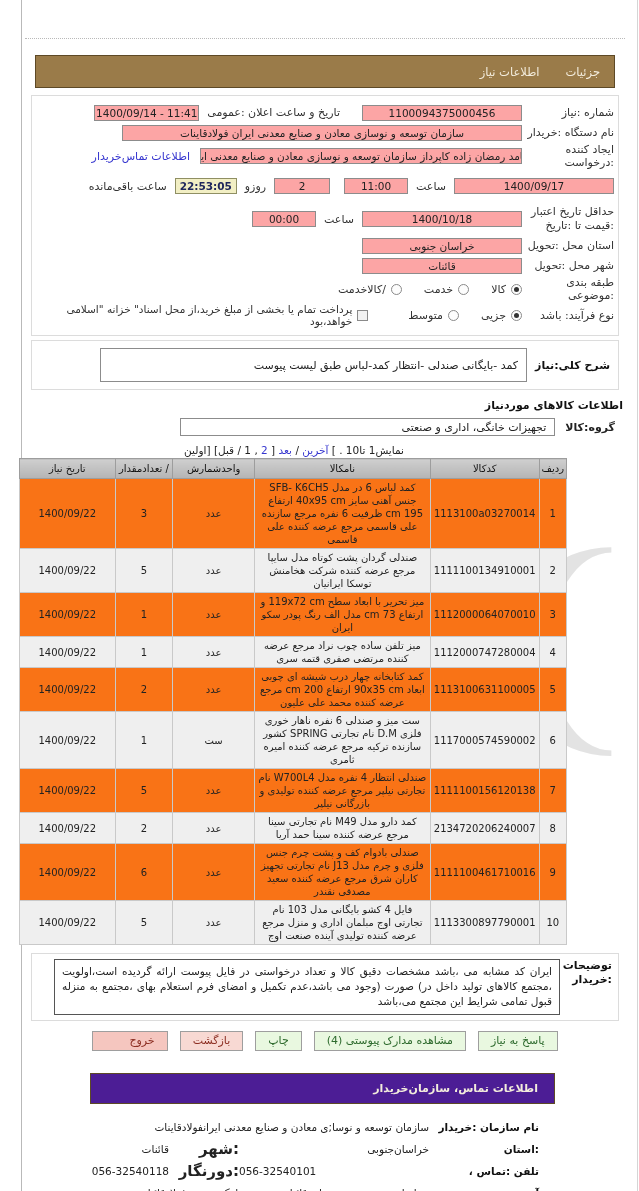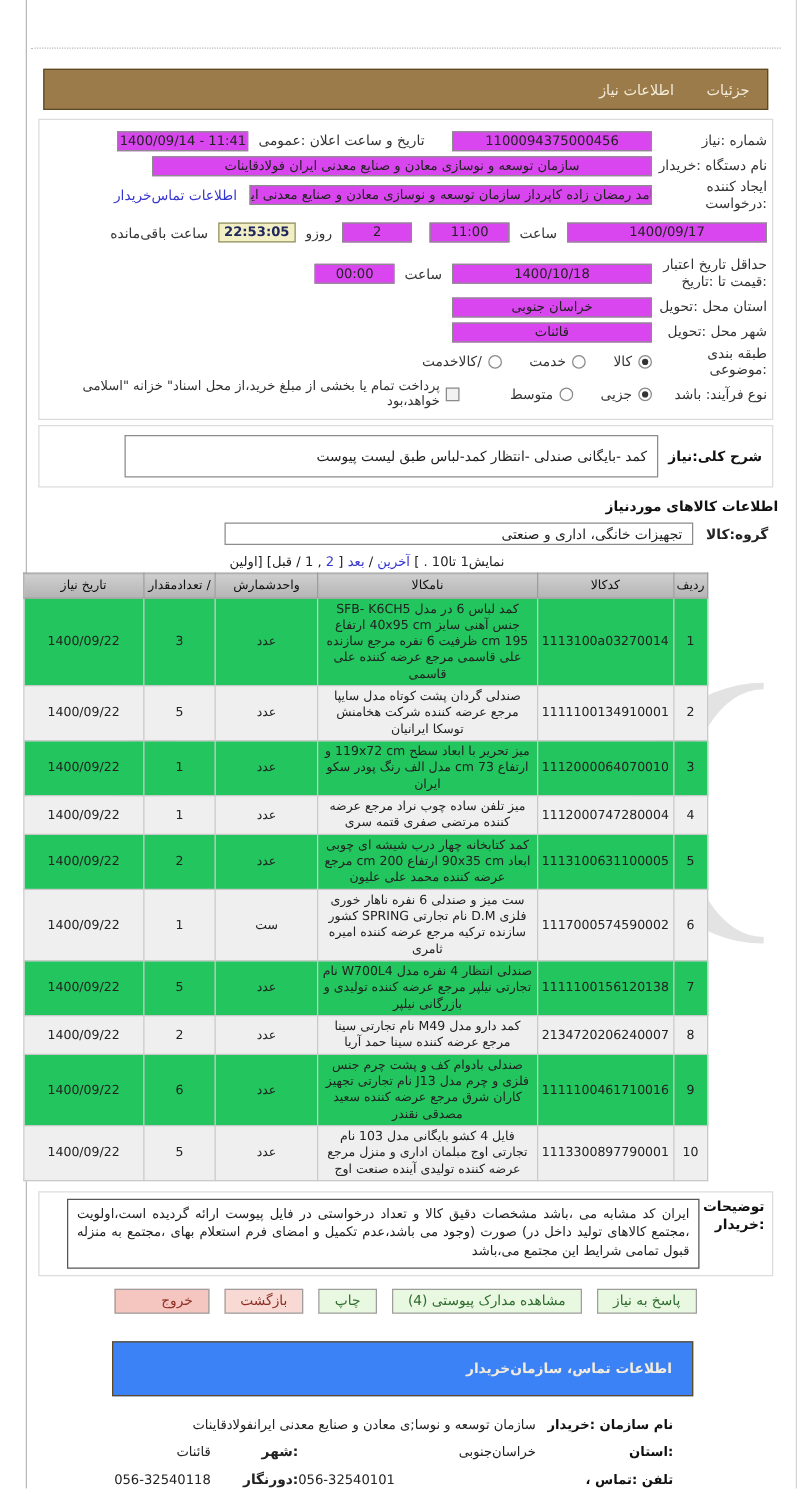--- a/index.html
+++ b/index.html
@@ -20,21 +20,21 @@
   .watermark { position:absolute; font-size:230px; color:#e3e3e3; z-index:0; line-height:1; font-weight:bold; }
   .wm-left  { left:-18px; top:470px; }
   .wm-right { right:-16px; top:530px; }
 
   .section-box { border:1px solid #dcdcdc; background:#fff; position:relative; z-index:1; }
   .form-box { margin:7px 6px 0 6px; padding:6px 4px 8px 4px; }
 
   .frow { display:flex; align-items:center; min-height:19px; margin-top:1px; }
   .flabel { width:92px; flex:0 0 92px; color:#333; padding-left:4px; }
   .flabel.two { line-height:1.25; }
-  .fieldbox { background:#d946ef; border:1px solid #8c8c8c; height:16px; display:flex; align-items:center;
+  .fieldbox { background:#fca5a5; border:1px solid #8c8c8c; height:16px; display:flex; align-items:center;
               justify-content:center; font-size:10.5px; padding:0 3px; overflow:hidden; white-space:nowrap; }
   .w160 { width:160px; } .w400 { width:400px; } .w355 { width:322px; } .w105 { width:105px; }
   .w64 { width:64px; } .w56 { width:56px; } .w62 { width:62px; }
   .ltr { direction:ltr; unicode-bidi:embed; }
   .lbl-mid { margin:0 8px; color:#333; }
   .countdown { background:#f2efc4; border:1px solid #8f8f63; color:#20285c; font-weight:bold; }
   .link { color:#3535cf; cursor:pointer; margin-right:10px; white-space:nowrap; }
 
   .radio { width:11px; height:11px; border:1px solid #8a8a8a; border-radius:50%; background:#fdfdfd;
            display:inline-block; flex:0 0 11px; }
@@ -58,46 +58,46 @@
   .group-field { border:1px solid #8c8c8c; height:18px; width:375px; display:flex; align-items:center; padding:0 8px; }
 
   .pagination { margin:8px 62px 2px 0; font-size:10.5px; color:#222;text-align:center; }
   .pagination .plink { color:#3535cf; cursor:pointer; }
 
   .items-table { border-collapse:collapse; margin:2px 58px 0 8px; width:548px; position:relative; z-index:1;
                  font-size:10px; }
   .items-table th { background:linear-gradient(#cfcfcf,#b4b4b4); border:1px solid #9d9d9d;
                     height:20px; font-weight:normal; color:#111; padding:1px 2px; }
   .items-table td { border:1px solid #c9c9c9; text-align:center; vertical-align:middle;
-                    padding:2px 3px; line-height:1.3; background:#22c55e; }
+                    padding:2px 3px; line-height:1.3; background:#f97316; }
   .items-table tr:nth-child(even) td { background:#efefef; }
   .col-row { width:26px; } .col-code { width:108px; } .col-name { width:178px; }
   .col-unit { width:82px; } .col-qty { width:58px; } .col-date { width:96px; }
 
   .notes-wrap { margin:8px 6px 0 6px; padding:5px 6px; display:flex; }
   .notes-label { font-weight:bold; width:52px; flex:0 0 52px; line-height:1.3; color:#111; }
   .notes-field { border:1px solid #555; flex:1; padding:4px 7px; line-height:1.45; font-size:10.5px;
                  text-align:justify; margin-left:16px; }
 
   .btnrow { display:flex; justify-content:center; gap:12px; margin-top:10px; position:relative; z-index:1; }
   .btn { border:1px solid #9e9e9e; height:20px; padding:0 12px; font-size:11px; display:flex;
          align-items:center; cursor:pointer; font-family:inherit; }
   .btn-green { background:#e9f8e0; color:#2e6b2e; }
   .btn-pink  { background:#f8d9d3; color:#8c2e22; }
   .btn-red   { background:#f5c6bf; color:#8c2e22;padding-left:36px; }
 
-  .brownbar2 { background:#3b82f6; border:1px solid #5d4926; color:#f3ecdc; height:44px;
+  .brownbar2 { background:#4c1d95; border:1px solid #5d4926; color:#f3ecdc; height:31px;
                display:flex; align-items:center; padding:0 16px; margin:22px 70px 0 65px; font-weight:bold; }
 
   .contact { margin:14px 86px 0 0; }
   .crow { display:flex; align-items:center; min-height:18px; margin-top:4px; }
   .clabel { width:110px; flex:0 0 110px; font-weight:bold; color:#111; font-size:10.5px; }
   .cvalue { color:#222; font-size:10.5px; }
   .cv1 { width:190px; }
-  .clabel2 { width:70px; flex:0 0 70px; font-weight:bold; font-size:11px; }
+  .clabel2 { width:70px; flex:0 0 70px; font-weight:bold; font-size:15px; }
 </style>
 </head>
 <body>
 
 <div class="page">
   <div class="watermark wm-left">❨</div>
   <div class="watermark wm-right">❩</div>
 
   <div class="inner">
     <div class="dotted-sep"></div>

